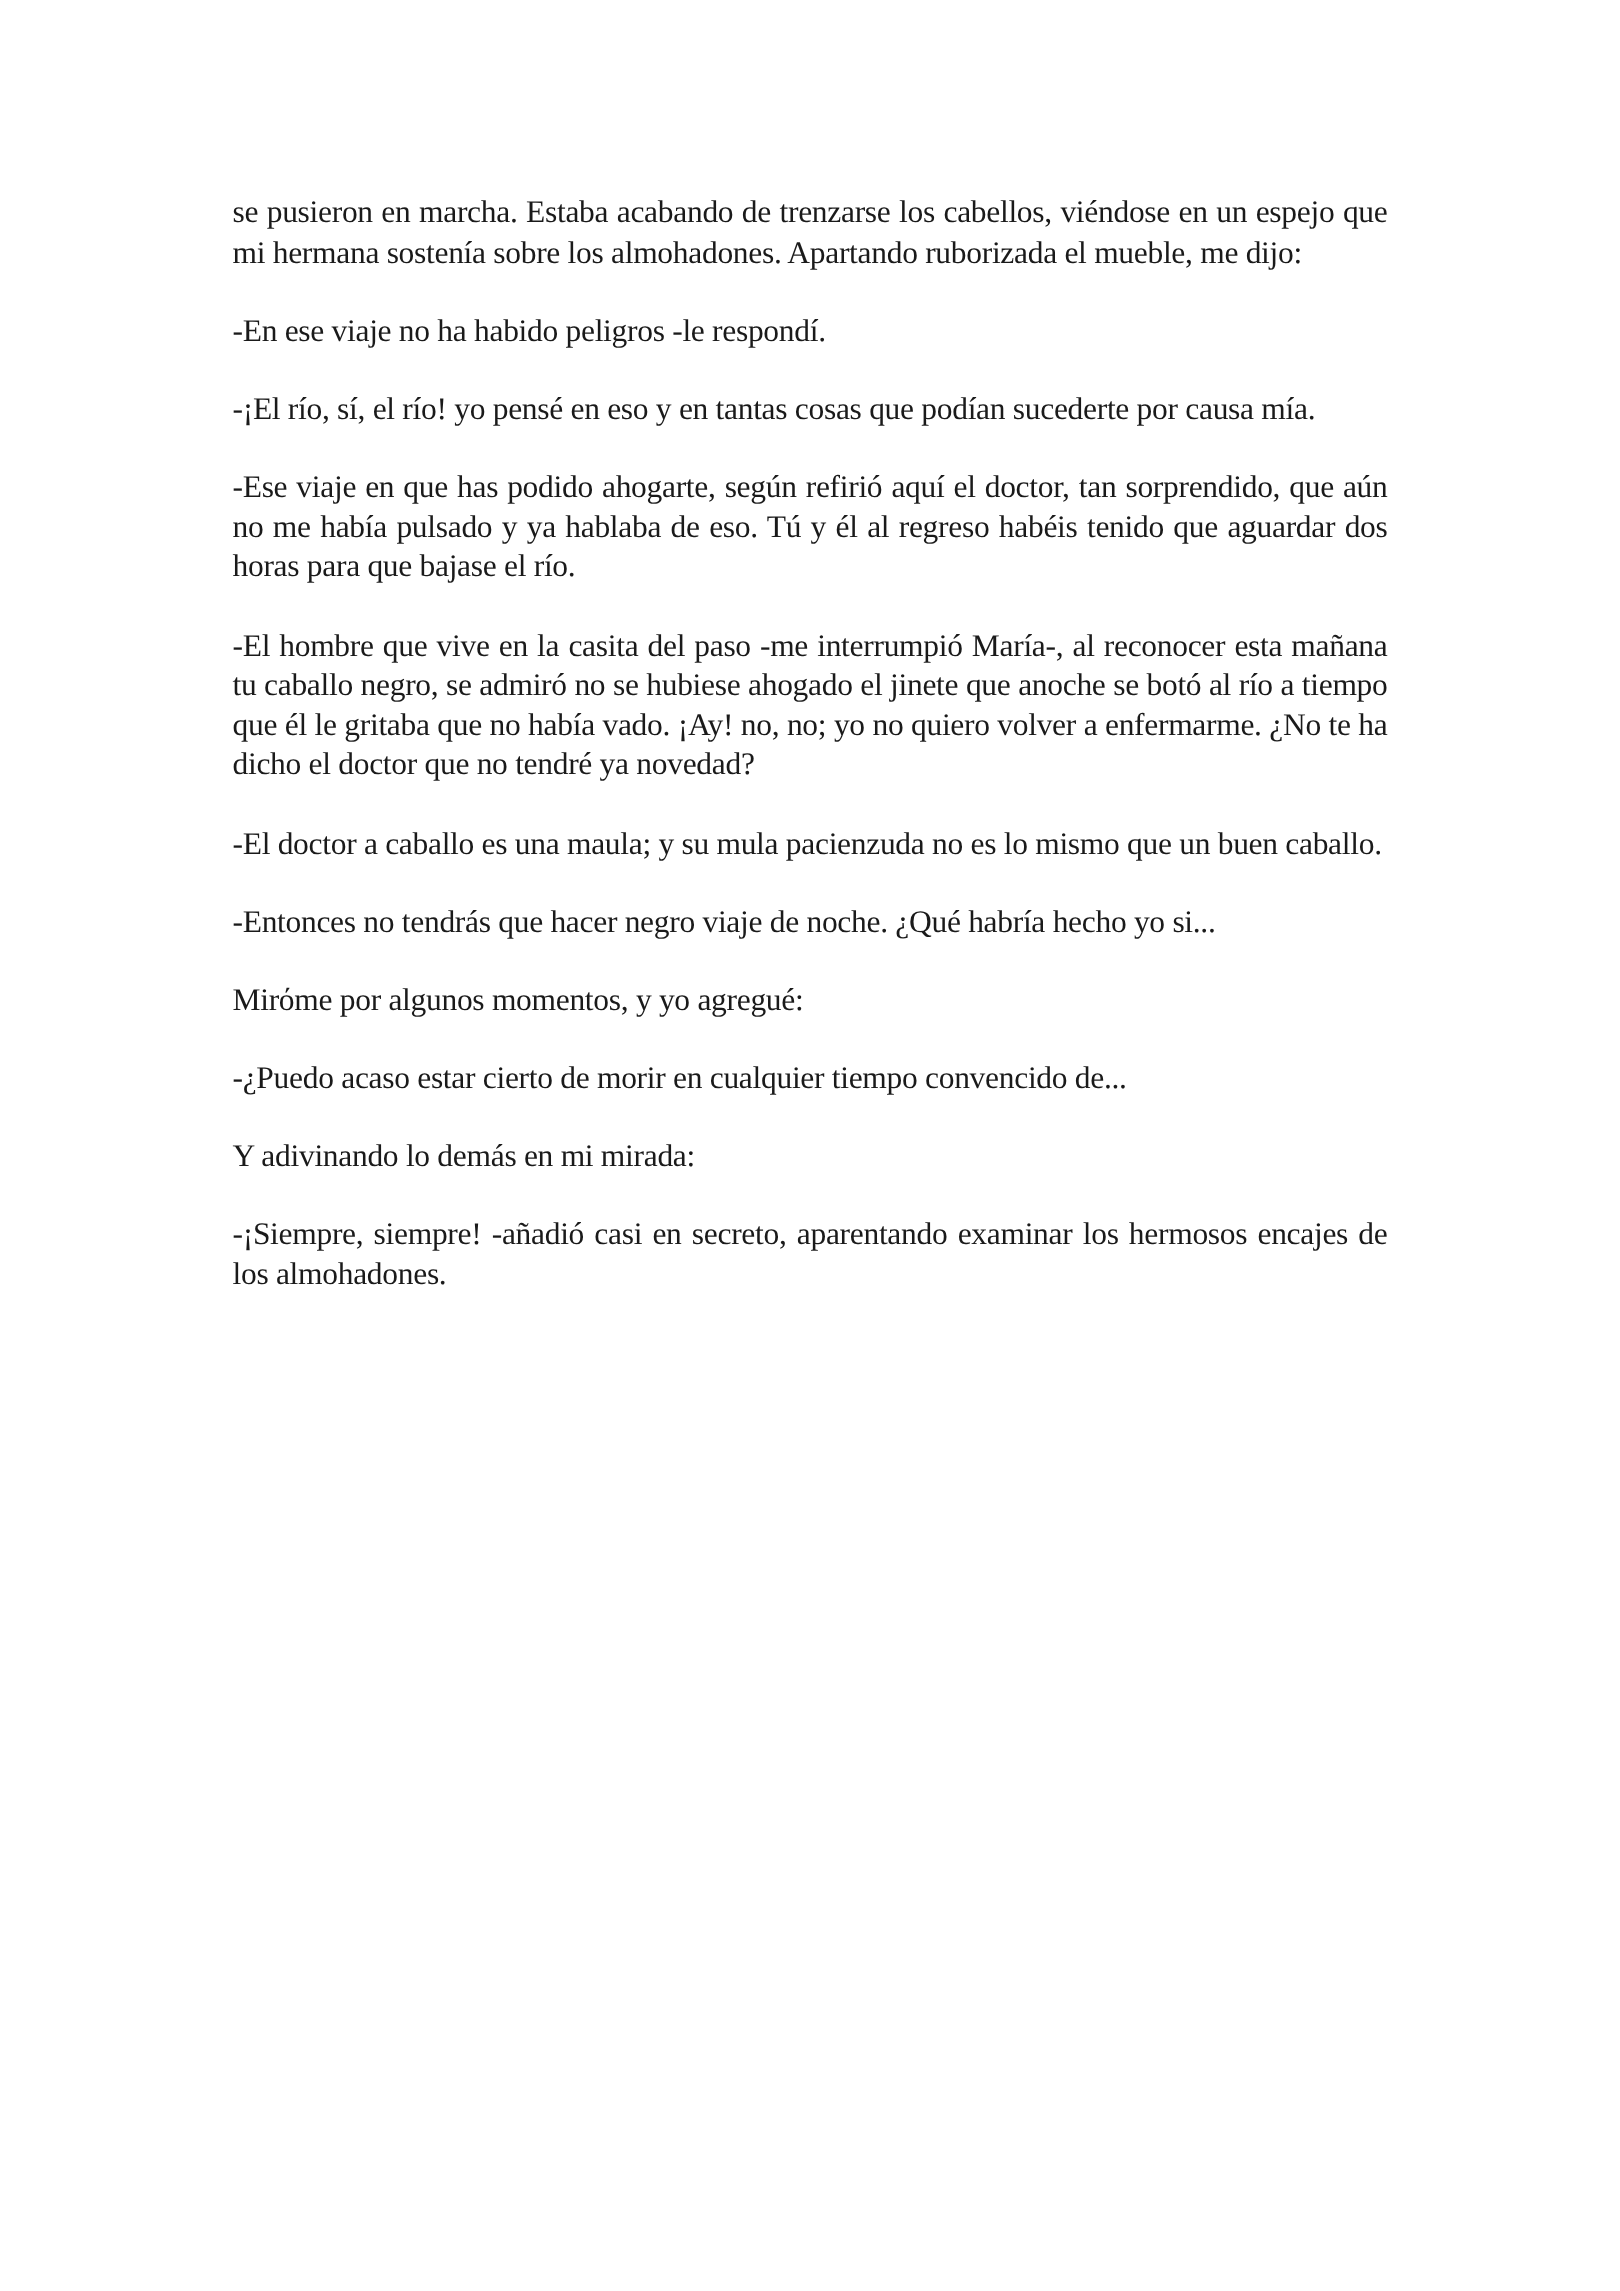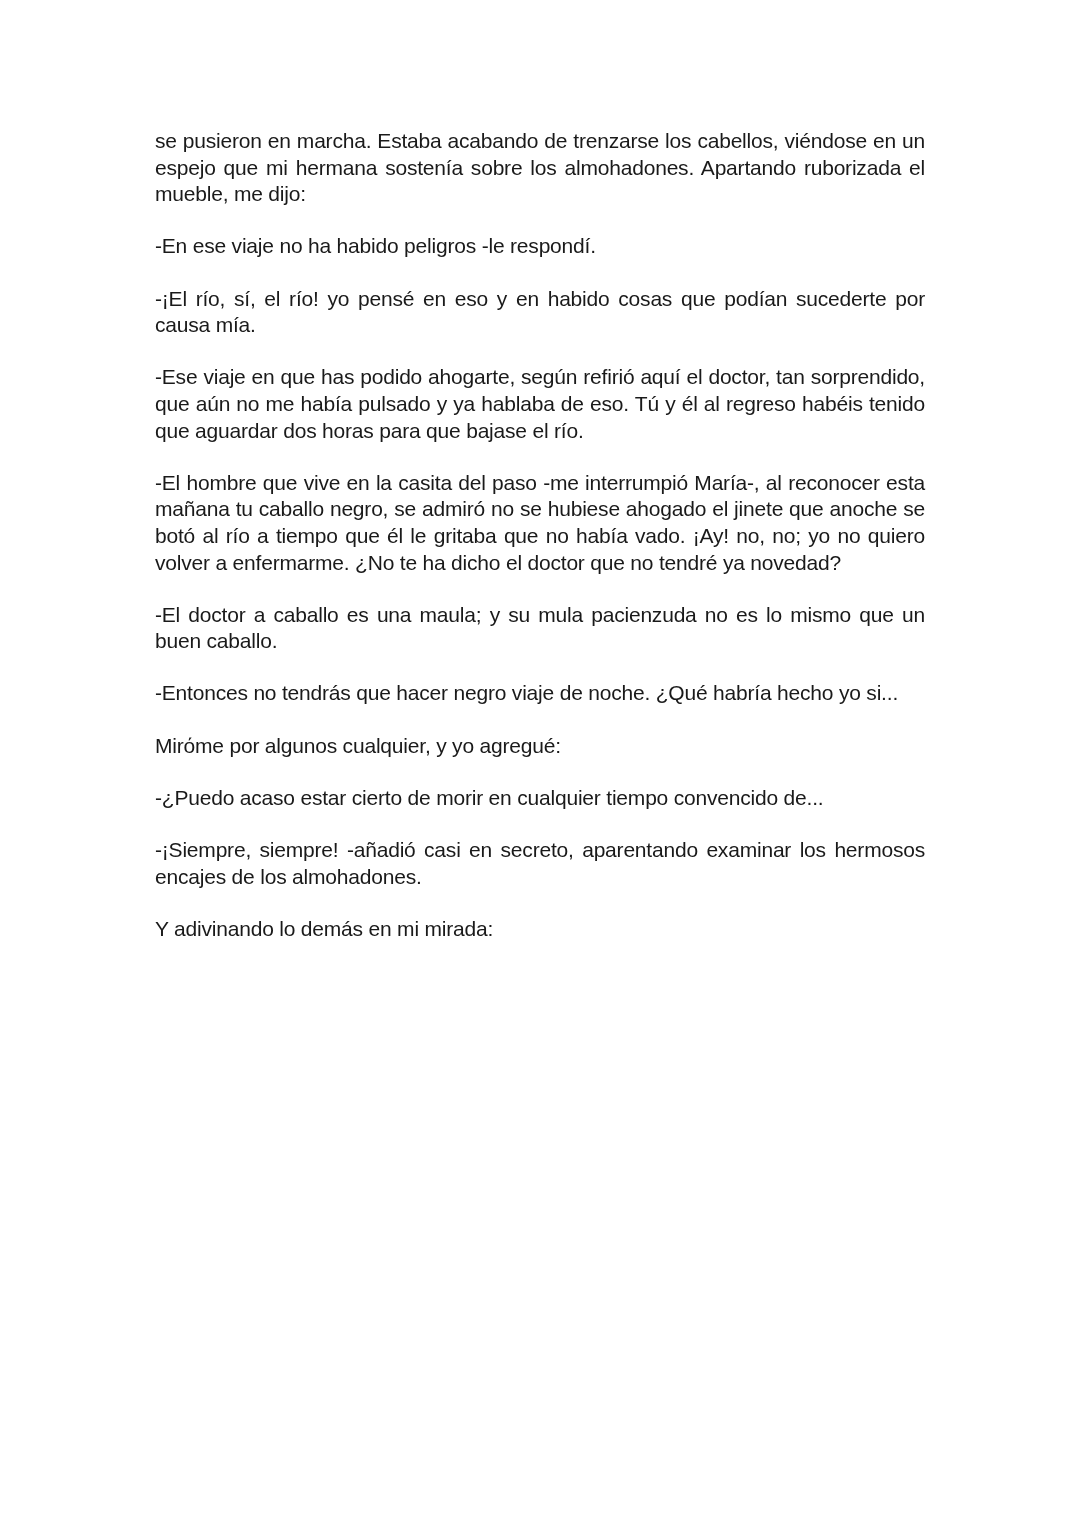--- a/index.html
+++ b/index.html
@@ -12,39 +12,39 @@
       height: 1527px;
       position: relative;
       overflow: hidden;
     }
     .page {
       position: absolute;
       left: 155px;
       top: 128px;
       width: 770px;
       color: #1a1a1a;
-      font-family: Liberation Sans, sans-serif;
+      font-family: Liberation Serif, serif;
       font-size: 21px;
       line-height: 26.6px;
       letter-spacing: -0.2px;
     }
     .para {
       margin: 0 0 25.6px 0;
       text-align: justify;
       text-align-last: left;
     }
   </style>
 </head>
 <body>
 
 <div class="page">
   <p class="para">se pusieron en marcha. Estaba acabando de trenzarse los cabellos, viéndose en un espejo que mi hermana sostenía sobre los almohadones. Apartando ruborizada el mueble, me dijo:</p>
   <p class="para">-En ese viaje no ha habido peligros -le respondí.</p>
-  <p class="para">-¡El río, sí, el río! yo pensé en eso y en habido cosas que podían sucederte por causa mía.</p>
+  <p class="para">-¡El río, sí, el río! yo pensé en eso y en tantas cosas que podían sucederte por causa mía.</p>
   <p class="para">-Ese viaje en que has podido ahogarte, según refirió aquí el doctor, tan sorprendido, que aún no me había pulsado y ya hablaba de eso. Tú y él al regreso habéis tenido que aguardar dos horas para que bajase el río.</p>
   <p class="para">-El hombre que vive en la casita del paso -me interrumpió María-, al reconocer esta mañana tu caballo negro, se admiró no se hubiese ahogado el jinete que anoche se botó al río a tiempo que él le gritaba que no había vado. ¡Ay! no, no; yo no quiero volver a enfermarme. ¿No te ha dicho el doctor que no tendré ya novedad?</p>
   <p class="para">-El doctor a caballo es una maula; y su mula pacienzuda no es lo mismo que un buen caballo.</p>
   <p class="para">-Entonces no tendrás que hacer negro viaje de noche. ¿Qué habría hecho yo si...</p>
-  <p class="para">Mirόme por algunos cualquier, y yo agregué:</p>
+  <p class="para">Mirόme por algunos momentos, y yo agregué:</p>
   <p class="para">-¿Puedo acaso estar cierto de morir en cualquier tiempo convencido de...</p>
+  <p class="para">Y adivinando lo demás en mi mirada:</p>
   <p class="para">-¡Siempre, siempre! -añadió casi en secreto, aparentando examinar los hermosos encajes de los almohadones.</p>
-  <p class="para">Y adivinando lo demás en mi mirada:</p>
 </div>
 
 </body></html>

